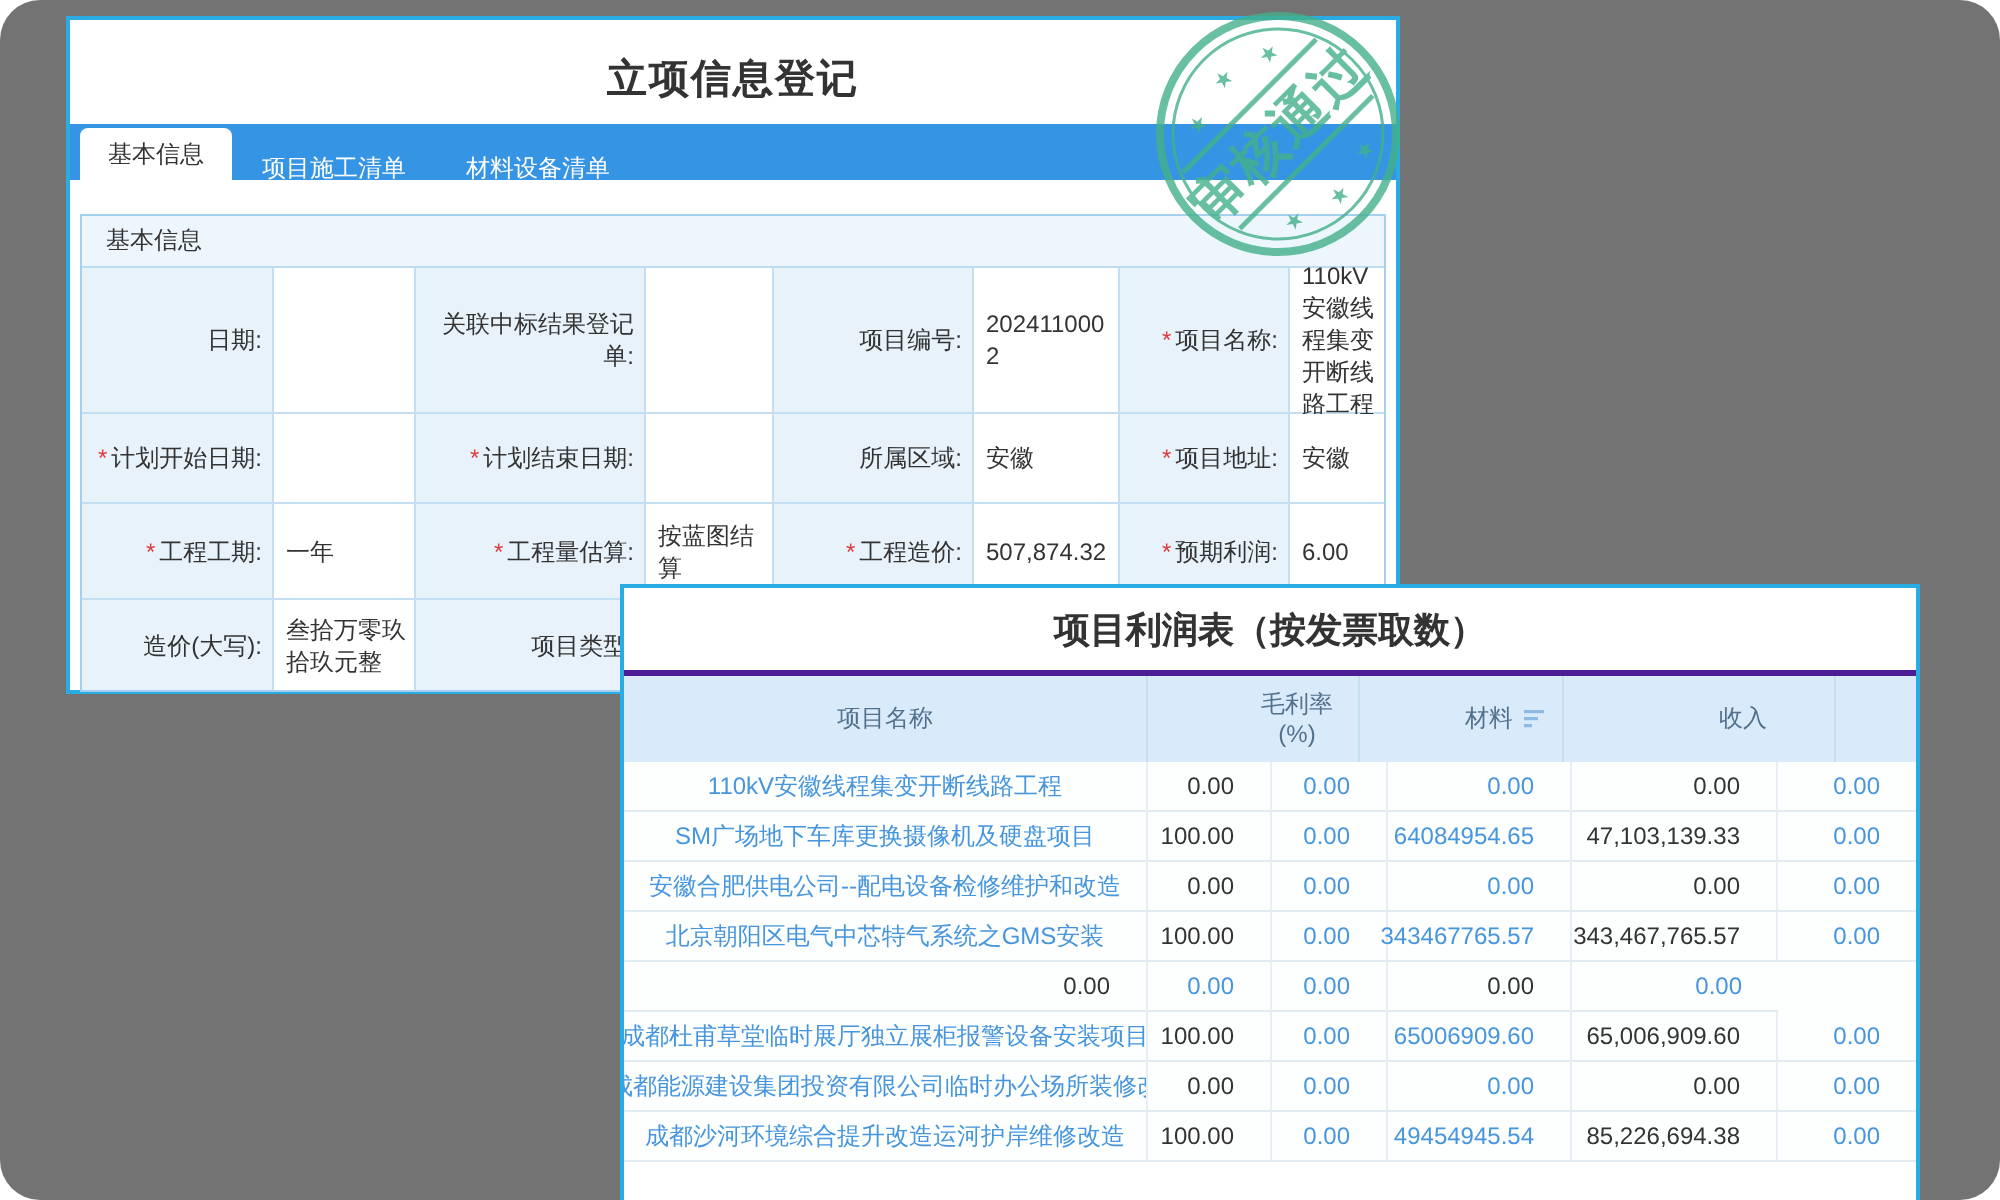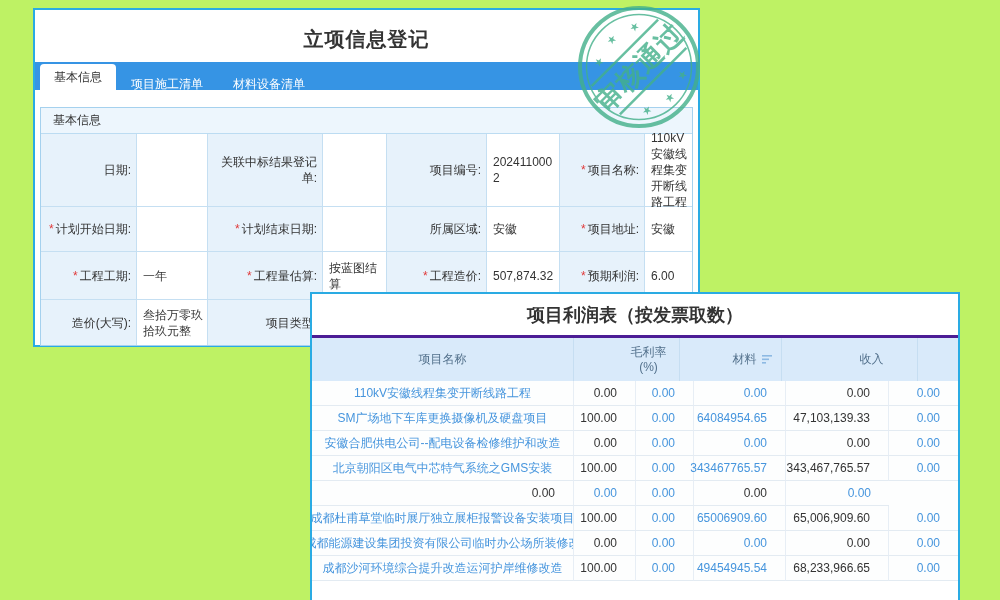--- a/index.html
+++ b/index.html
@@ -1,18 +1,18 @@
 <!DOCTYPE html>
 <html><head>
 <meta charset="utf-8">
 <style>
   * { margin:0; padding:0; box-sizing:border-box; }
   html,body { background:#fff; width:1000px; height:600px; overflow:hidden;
     font-family:"Liberation Sans","DejaVu Sans",sans-serif; }
-  .stage { position:relative; width:1000px; height:600px; background:#bef264; }
+  .stage { position:relative; width:1000px; height:600px; background:#737373;border-radius:20px; }
 
   
   .reg-panel { position:absolute; left:33px; top:8px; width:667px; height:339px;
     background:#fff; border:2px solid #2aabe3; z-index:1; }
   .reg-title { text-align:center; margin-top:16px; font-size:20px; font-weight:bold; color:#333; letter-spacing:1px; }
   .tabbar { position:absolute; left:0; top:52px; width:100%; height:28px; background:#3694e4;
     display:flex; align-items:flex-end; }
   .tab { height:28px; line-height:28px; padding:8px 15px; font-size:12px; color:#fff; cursor:pointer; }
   .tab.active { background:#fff; color:#333; height:26px; line-height:26px; margin-left:5px;
     border-radius:4px 4px 0 0; padding:0 14px; }
@@ -237,18 +237,18 @@
       <div class="td num blue">0.00</div>
       <div class="td num blue">0.00</div>
       <div class="td num dark">0.00</div>
       <div class="td num blue last">0.00</div>
     </div>
     <div class="trow">
       <div class="td name">成都沙河环境综合提升改造运河护岸维修改造</div>
       <div class="td num dark">100.00</div>
       <div class="td num blue">0.00</div>
       <div class="td num blue">49454945.54</div>
-      <div class="td num dark">68,233,966.65</div>
+      <div class="td num dark">85,226,694.38</div>
       <div class="td num blue last">0.00</div>
     </div>
   </section>
 
 </div>
 
 </body></html>

